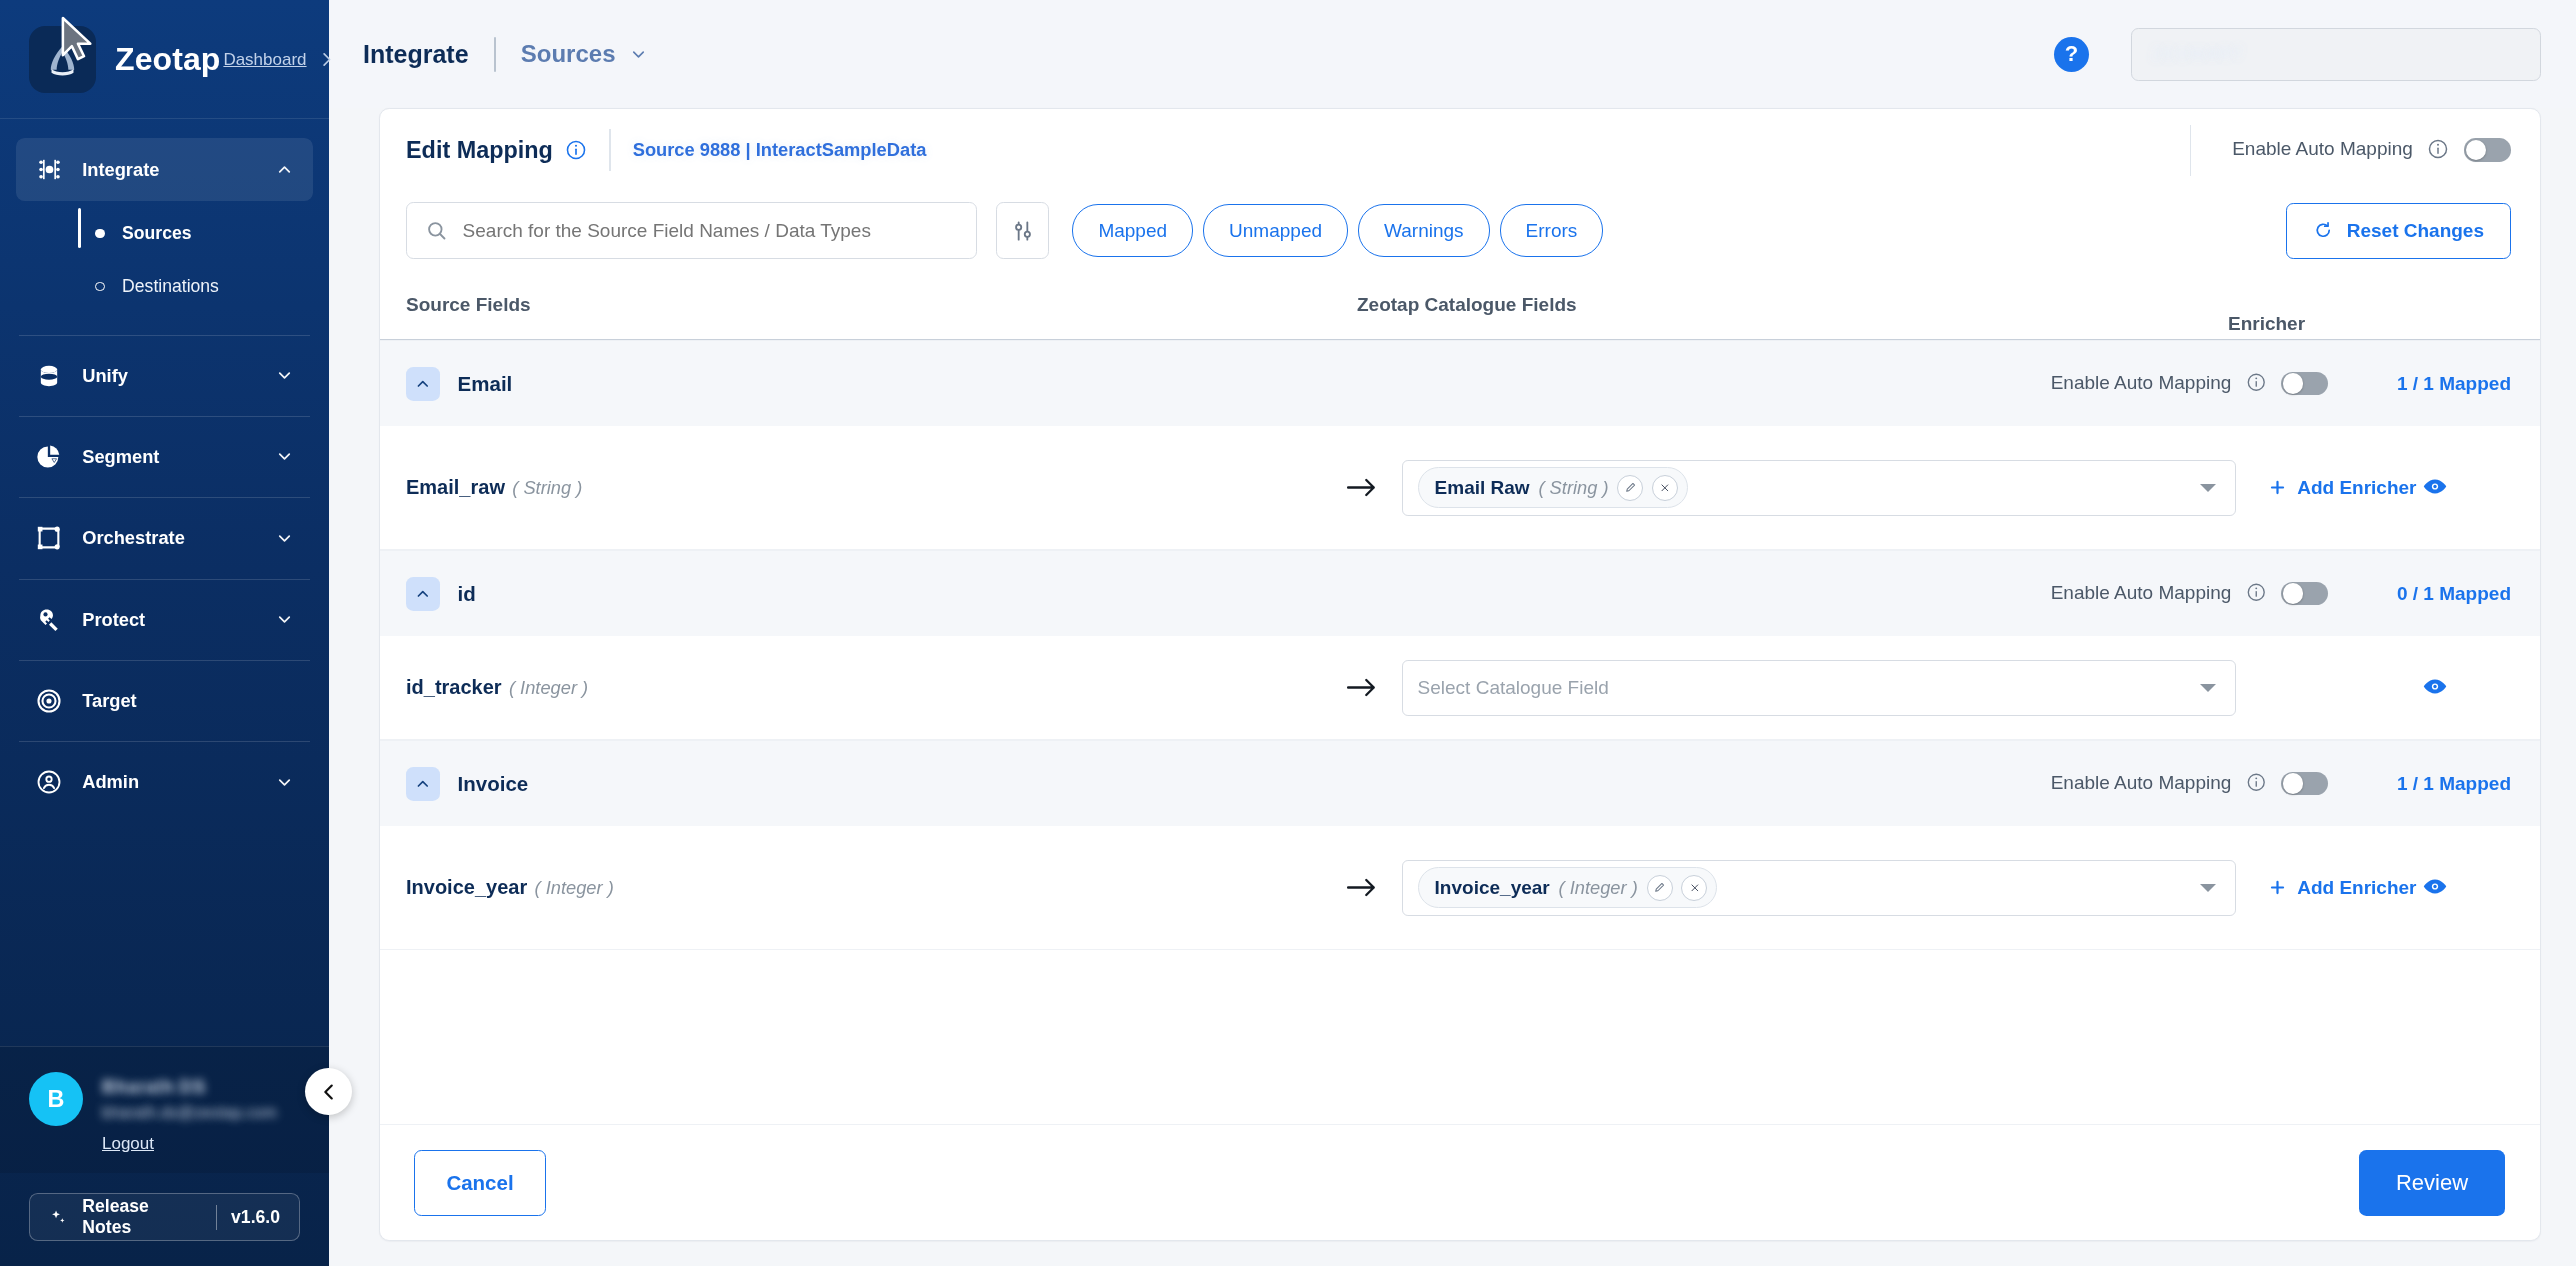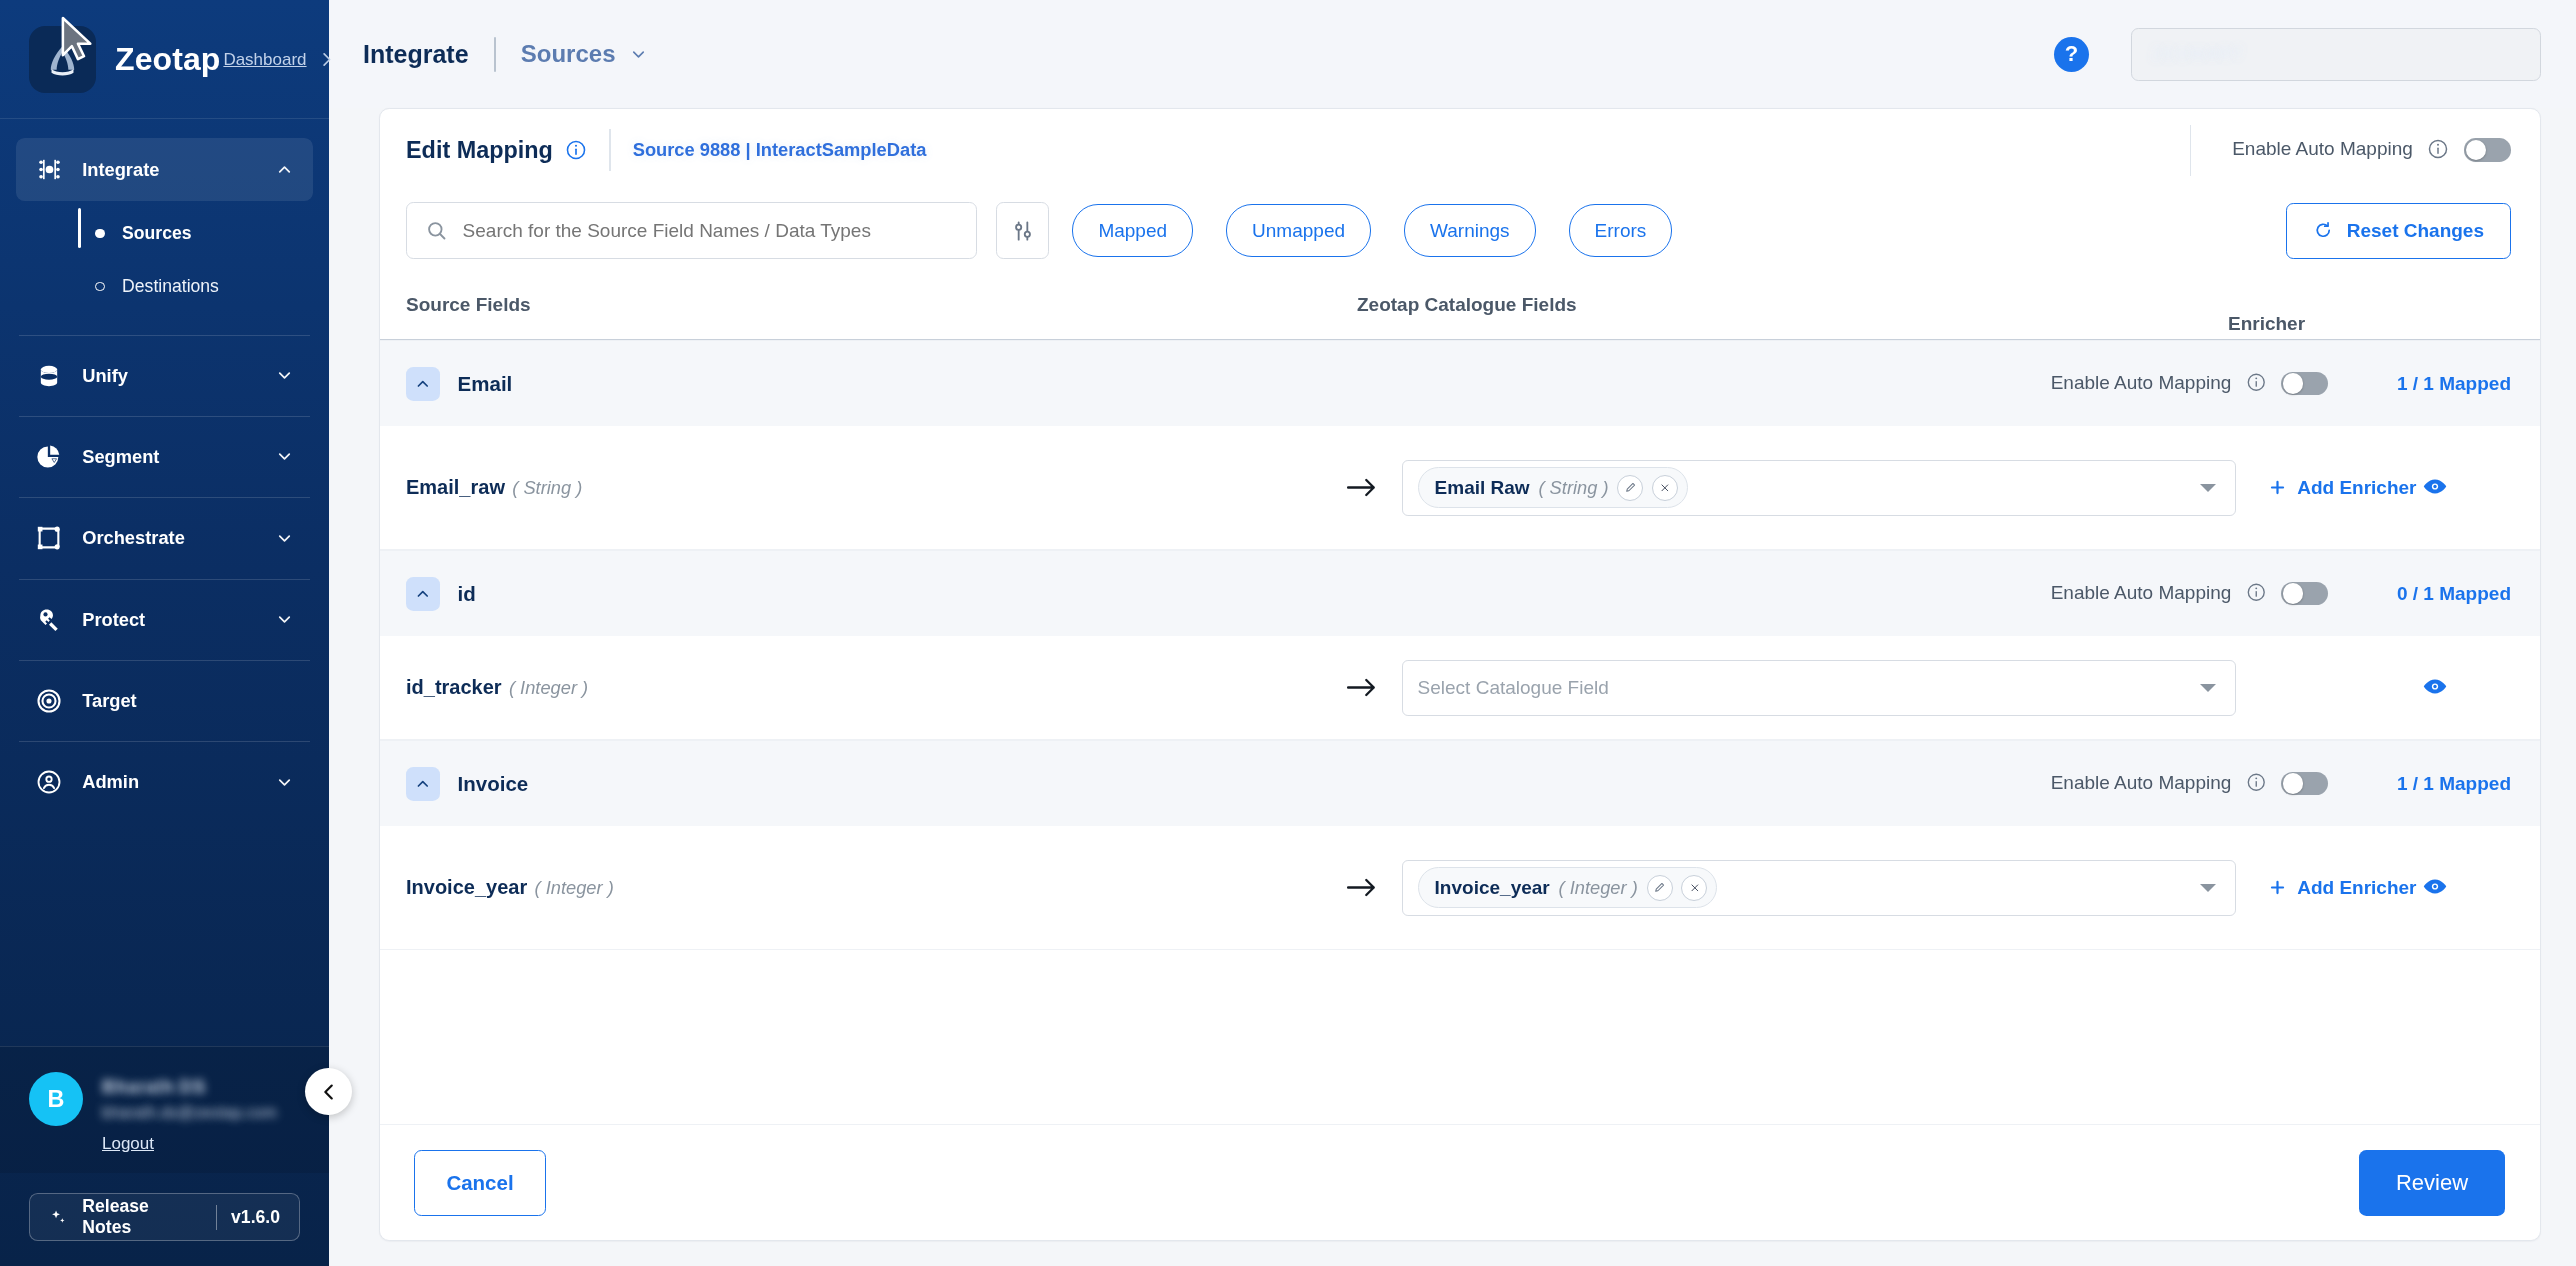--- a/index.html
+++ b/index.html
@@ -167,21 +167,21 @@
   .search-input {
     border: none; outline: none; background: transparent;
     font-size: 19px; color:#9aa3ad; flex: 1 1 auto;
     font-family: "Liberation Sans", sans-serif;
   }
   .filter-btn {
     width: 53px; height: 57px; margin-left: 19px;
     border:0.7px solid #d7dce3; border-radius: 7.3px; background:#fff;
     display:flex; align-items:center; justify-content:center; cursor:pointer; flex:none;
   }
-  .chips { display:flex; align-items:center; gap: 33px; margin-left: 23.4px; text-align: right; }
+  .chips { display:flex; align-items:center; gap: 10px; margin-left: 23.4px; text-align: right; }
   .chip {
     height: 53px; padding: 0 25px; border-radius: 26px;
     border: 1.5px solid #1a73ec; color:#1a73ec; background:#fff;
     display:flex; align-items:center; font-size: 19px; cursor:pointer; white-space:nowrap;
   }
   .filter-spacer { flex:1 1 auto; }
   .reset-btn {
     height: 56px; padding: 0 26px; border-radius: 7.3px;
     border: 1.5px solid #1a73ec; color:#1a73ec; background:#fff;
     display:flex; align-items:center; gap: 13px; font-size: 19px; font-weight: 700;

